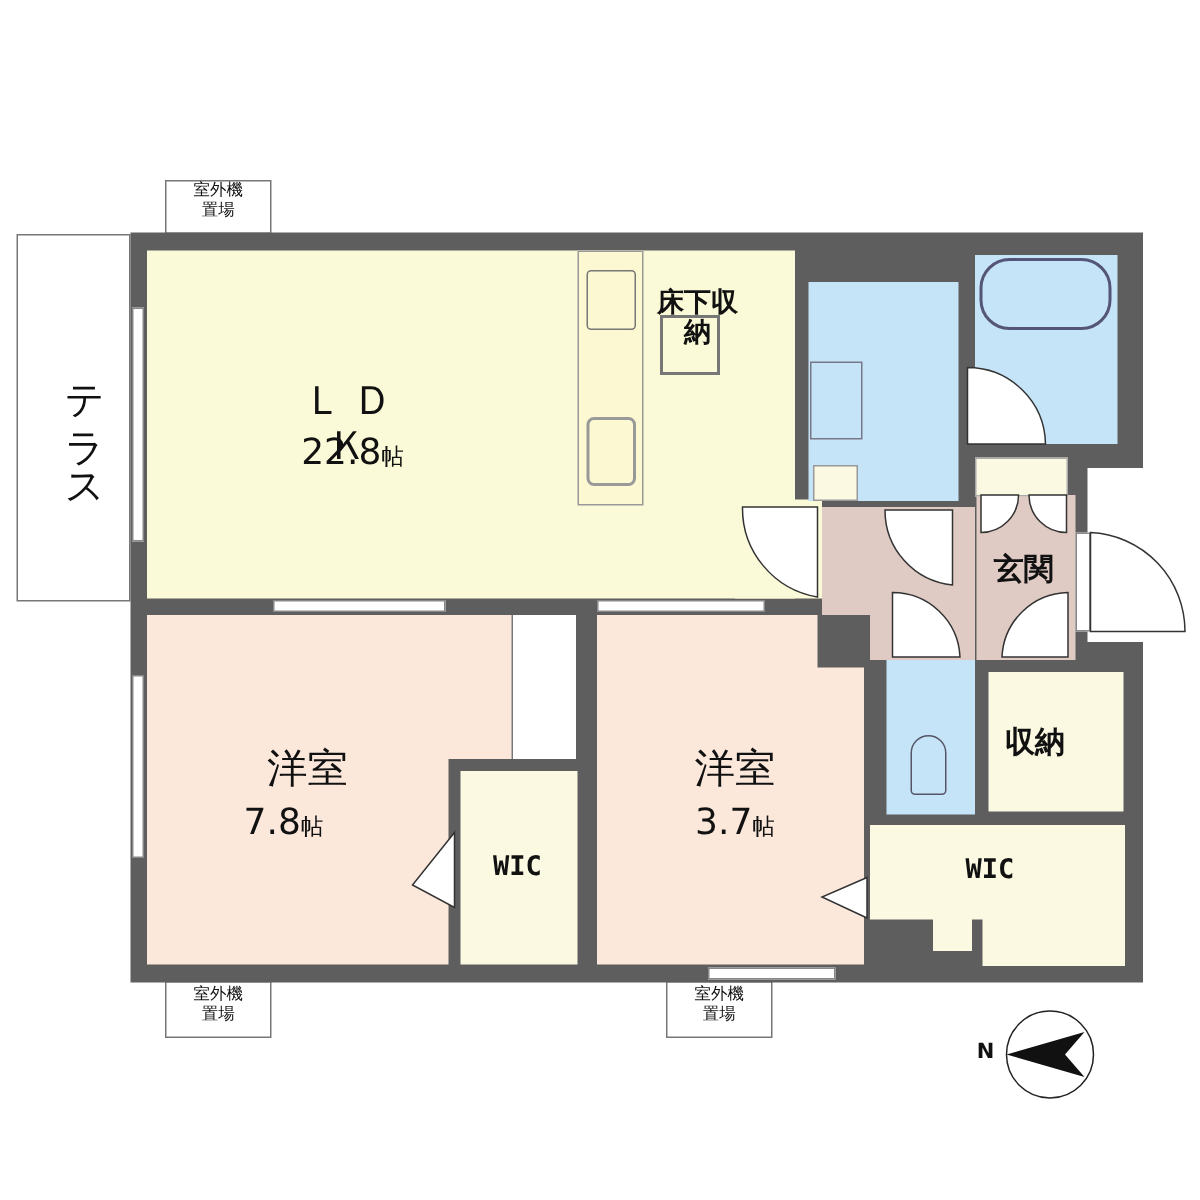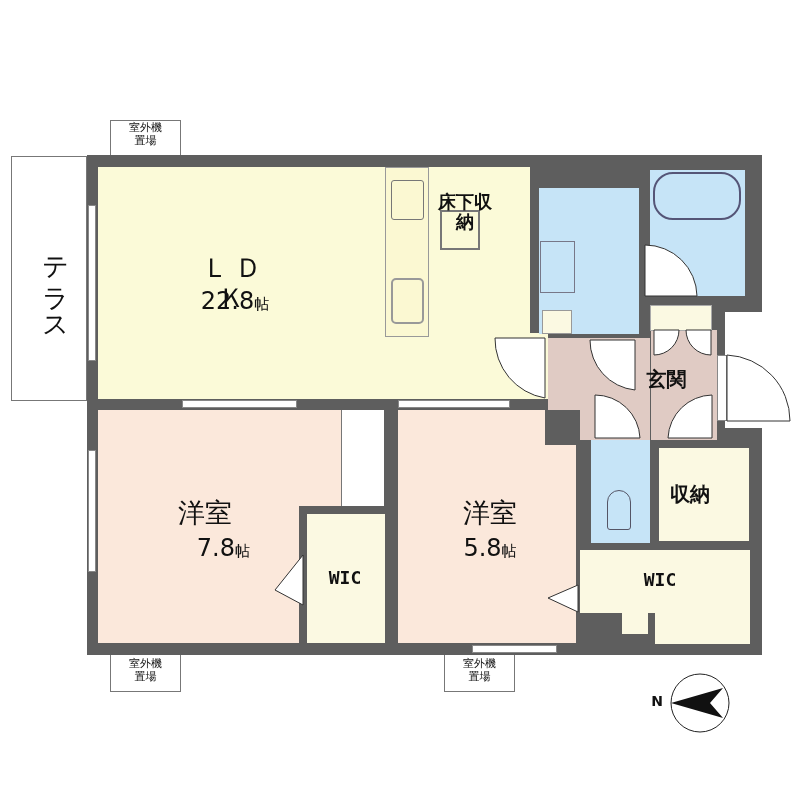--- a/index.html
+++ b/index.html
@@ -72,21 +72,21 @@
   <div class="abs" style="left:540px;top:241px;width:35px;height:52px;border:1px solid #778;"></div>
   <div class="abs store" style="left:542px;top:310px;width:30px;height:24px;border:1px solid #999;"></div>
 
   <div class="abs wet" style="left:650px;top:170px;width:95px;height:126px;"></div>
   <div class="abs" style="left:653px;top:172px;width:88px;height:48px;border:2px solid #557;border-radius:20px;"></div>
 
   <div class="abs hall" style="left:548px;top:338px;width:102px;height:102px;"></div>
 
   <div class="abs hall" style="left:651px;top:330px;width:66px;height:110px;"></div>
   <div class="abs store" style="left:650px;top:305px;width:62px;height:26px;border:1px solid #aaa;"></div>
-  <div class="label mid" style="left:639px;top:368px;width:55px;">玄関</div>
+  <div class="label mid" style="left:655px;top:368px;width:55px;">玄関</div>
   <div class="abs white" style="left:717px;top:355px;width:10px;height:66px;border:1px solid #888;"></div>
 
   <div class="abs wet" style="left:591px;top:440px;width:59px;height:103px;"></div>
   <div class="abs" style="left:607px;top:490px;width:24px;height:40px;border:1px solid #556;border-radius:12px 12px 3px 3px;"></div>
 
   <div class="abs store" style="left:659px;top:448px;width:90px;height:93px;"></div>
   <div class="label mid" style="left:665px;top:483px;width:50px;">収納</div>
 
   <div class="abs store" style="left:580px;top:550px;width:170px;height:63px;"></div>
   <div class="abs store" style="left:622px;top:612px;width:26px;height:22px;"></div>
@@ -94,31 +94,31 @@
   <div class="label" style="left:630px;top:570px;width:60px;font-size:18px;font-weight:bold;font-family:'DejaVu Sans Mono',monospace;">WIC</div>
 
   <div class="abs room" style="left:98px;top:410px;width:286px;height:233px;"></div>
   <div class="abs white" style="left:341px;top:410px;width:43px;height:97px;border-left:1px solid #777;"></div>
   <div class="abs wall" style="left:299px;top:506px;width:95px;height:140px;"></div>
   <div class="abs store" style="left:307px;top:514px;width:78px;height:129px;"></div>
   <div class="label" style="left:315px;top:568px;width:60px;font-size:18px;font-weight:bold;font-family:'DejaVu Sans Mono',monospace;">WIC</div>
   <div class="abs win" style="left:88px;top:450px;width:8px;height:122px;"></div>
   <div class="abs win" style="left:182px;top:400px;width:115px;height:8px;"></div>
   <div class="label big" style="left:160px;top:498px;width:90px;">洋室</div>
-  <div class="label" style="left:160px;top:535px;width:90px;text-align:right;">
+  <div class="label" style="left:144px;top:535px;width:90px;">
     <span class="big2">7.8</span><span class="unit">帖</span>
   </div>
 
   <div class="abs room" style="left:398px;top:410px;width:178px;height:233px;"></div>
   <div class="abs wall" style="left:545px;top:410px;width:35px;height:35px;"></div>
   <div class="abs win" style="left:398px;top:400px;width:112px;height:8px;"></div>
   <div class="abs win" style="left:472px;top:645px;width:85px;height:8px;"></div>
   <div class="label big" style="left:445px;top:498px;width:90px;">洋室</div>
   <div class="label" style="left:445px;top:535px;width:90px;">
-    <span class="big2">5.8</span><span class="unit">帖</span>
+    <span class="big2">3.7</span><span class="unit">帖</span>
   </div>
 
   <svg width="800" height="800">
     <g fill="#fff" stroke="#333" stroke-width="1">
 
       <path d="M495,338 L545,338 L545,398 A60,60 0 0 1 495,338 Z"></path>
 
       <path d="M590,340 L635,340 L635,390 A50,50 0 0 1 590,340 Z"></path>
 
       <path d="M645,245 L645,296 L697,296 A52,52 0 0 0 645,245 Z"></path>

